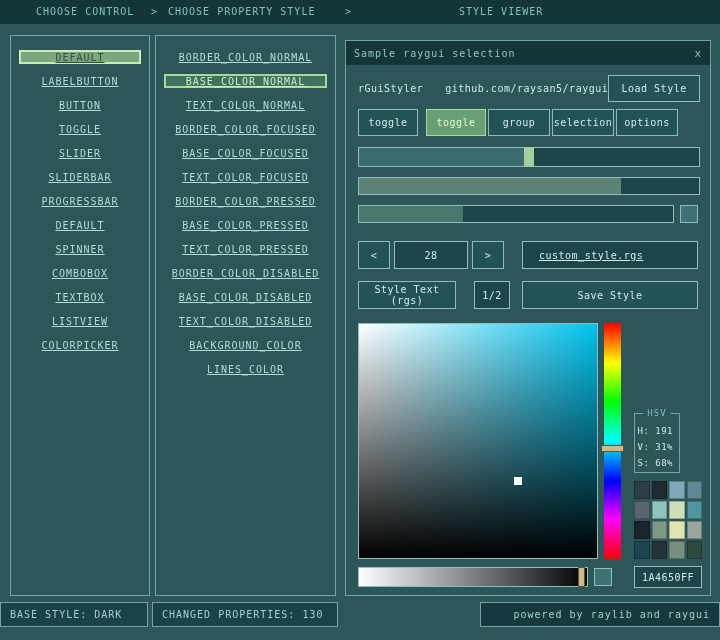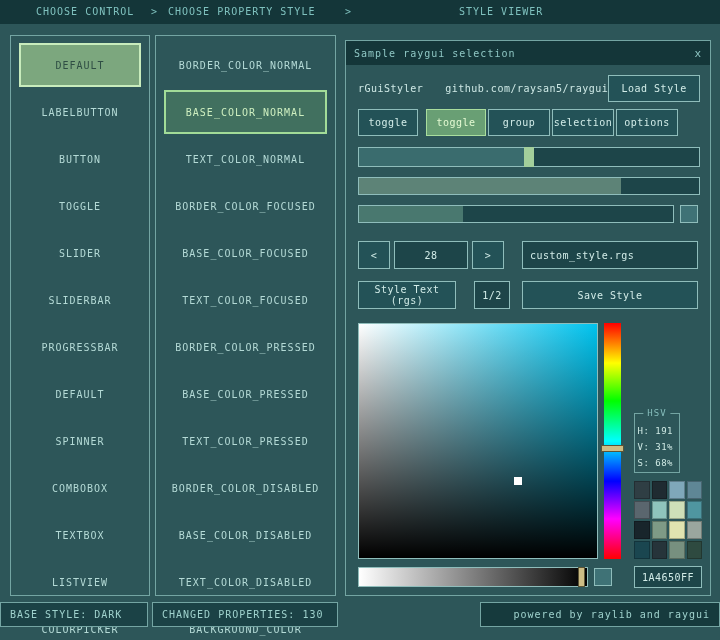--- a/index.html
+++ b/index.html
@@ -27,22 +27,22 @@
   }
   html,body{width:720px;height:640px;overflow:hidden;}
   body{background:var(--bg);font-family:"DejaVu Sans Mono",monospace;}
   .root{position:relative;width:720px;height:640px;}
 
   .topbar{position:absolute;left:0;top:0;width:720px;height:24px;background:var(--bar);}
   .tb{position:absolute;top:0;line-height:24px;font-size:10px;letter-spacing:1px;color:#7fc1be;cursor:default;}
 
   .panel{position:absolute;background:var(--bg);border:1px solid var(--border);}
   .list{padding-top:4px;}
-  .item{height:44px;margin:3px 8px;border:2px solid transparent;display:flex;align-items:center;justify-content:center;
-        color:var(--text);font-size:10px;letter-spacing:1px;cursor:pointer;white-space:nowrap;}
+  .item{height:14px;margin:10px 8px;border:2px solid transparent;display:flex;align-items:center;justify-content:center;
+        color:var(--text);font-size:10px;letter-spacing:1px;cursor:pointer;white-space:nowrap;text-decoration:underline;}
   .selA{background:var(--selA-bg);border-color:var(--selA-border);color:var(--selA-text);}
   .selB{background:var(--selB-bg);border-color:var(--selB-border);color:var(--selB-text);}
 
   .viewer{overflow:hidden;}
   .vtitle{position:absolute;left:0;top:0;right:0;height:24px;background:var(--bar);display:flex;align-items:center;
           padding:0 8px;font-size:10px;letter-spacing:1px;color:#8fc7c4;}
   .vclose{margin-left:auto;cursor:pointer;font-size:11px;}
 
   .vrow{position:absolute;left:12px;right:10px;display:flex;align-items:center;}
   .brand{font-size:10px;color:#cfe9e6;letter-spacing:0.5px;}
@@ -65,21 +65,21 @@
   .shandle{position:absolute;top:-1px;bottom:-1px;width:10px;margin-left:-5px;background:var(--handle);border:1px solid #declared;}
   .progress{right:10px;height:18px;}
   .pfill{position:absolute;left:0;top:0;bottom:0;background:var(--fill2);}
   .sliderbar{right:36px;height:18px;}
   .sbfill{position:absolute;left:0;top:0;bottom:0;background:var(--fill3);}
   .smallbox{position:absolute;width:18px;height:18px;background:#3f7276;border:1px solid var(--btn-border);cursor:pointer;}
 
   .valbox{position:absolute;height:28px;background:var(--track);border:1px solid var(--btn-border);color:#d2ece8;
           font-size:10px;display:flex;align-items:center;justify-content:center;letter-spacing:0.5px;}
   .input{position:absolute;height:28px;background:var(--track);border:1px solid var(--btn-border);color:#d2ece8;
-         font-size:10px;display:flex;align-items:center;padding:0 7px;letter-spacing:0.5px;cursor:text;}
+         font-size:10px;display:flex;align-items:center;padding:0 16px;letter-spacing:0.5px;cursor:text;text-decoration:underline;}
   .btn.abs{position:absolute;height:28px;}
 
   .svpanel{position:absolute;border:1px solid var(--btn-border);cursor:crosshair;
     background:linear-gradient(to top,#000,rgba(0,0,0,0)),linear-gradient(to right,#fff,#00c3ee);}
   .svmarker{position:absolute;width:8px;height:8px;background:#fff;margin-left:-4px;margin-top:-4px;}
   .huebar{position:absolute;cursor:pointer;
     background:linear-gradient(to bottom,#f00 0%,#ff0 17%,#0f0 33%,#0ff 50%,#00f 67%,#f0f 83%,#f00 100%);}
   .huehandle{position:absolute;left:-3px;right:-3px;height:7px;margin-top:-3px;background:var(--khaki);border:1px solid #5c5536;}
 
   .groupbox{position:absolute;border:1px solid var(--border);padding:11px 6px 0 0;

